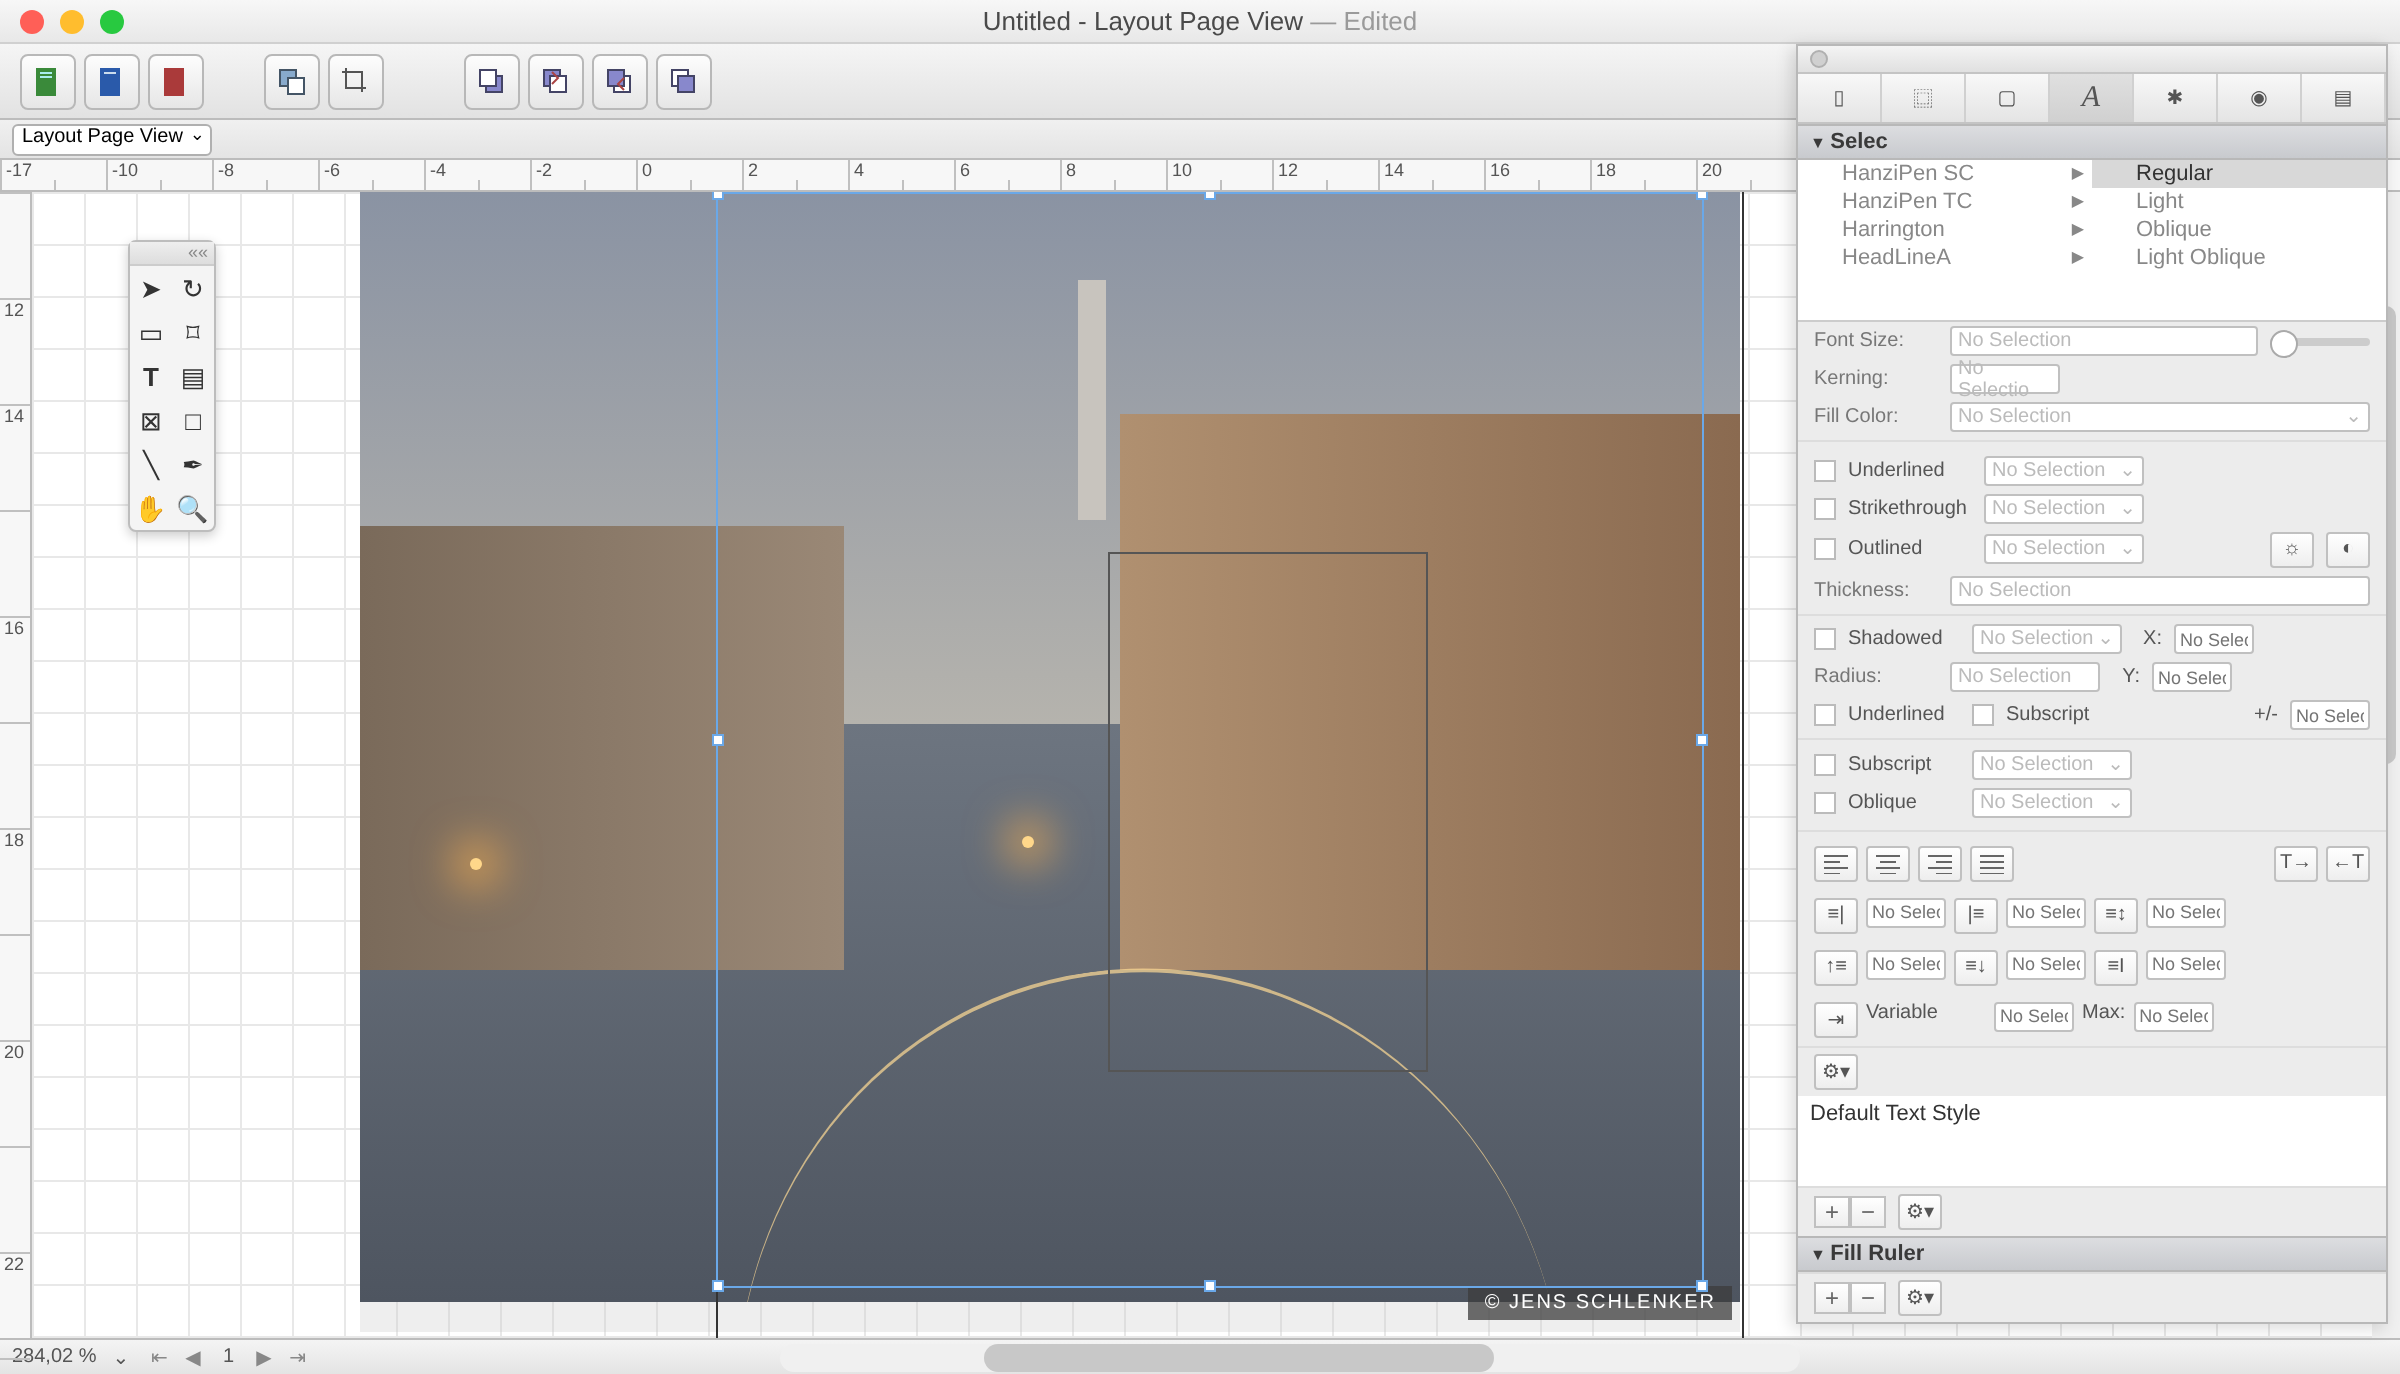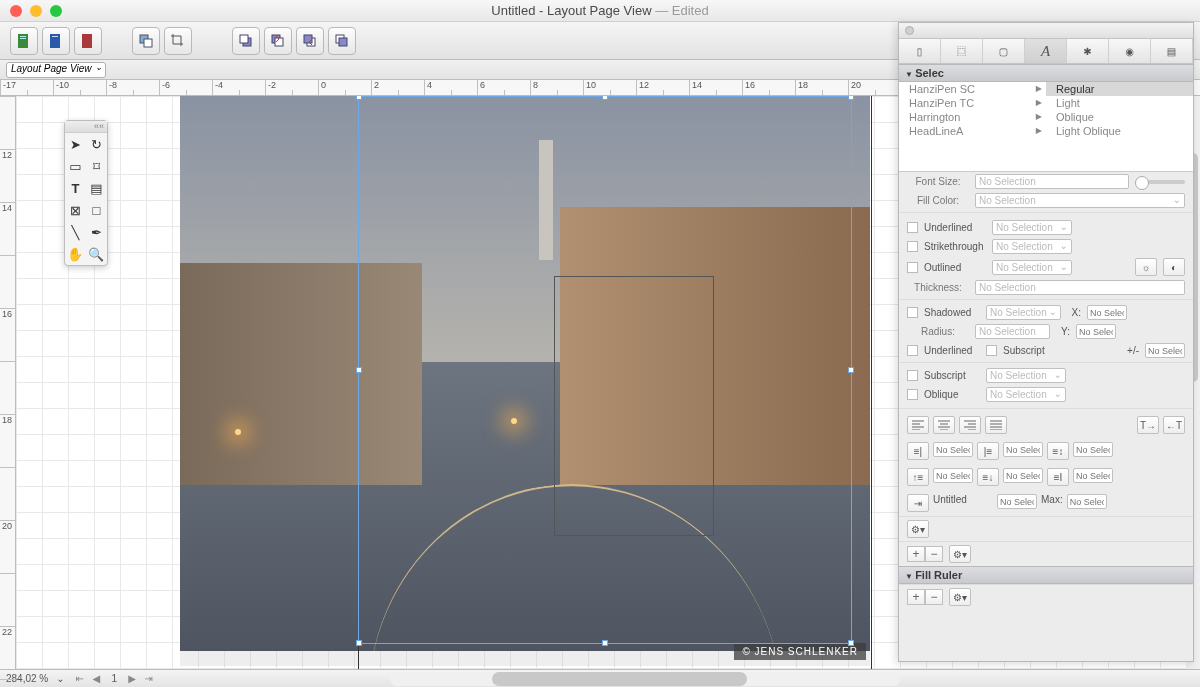--- a/index.html
+++ b/index.html
@@ -14,21 +14,21 @@
 .title-text .edited { color: #9a9a9a; }
 
 
 .toolbar { height: 38px; background: linear-gradient(#f5f5f5,#e2e2e2); border-bottom: 1px solid #bcbcbc; display: flex; align-items: center; padding: 0 10px; gap: 10px; }
 .tbgroup { display: flex; gap: 4px; }
 .tbtn { width: 28px; height: 28px; background: linear-gradient(#fdfdfd,#e6e6e6); border: 1px solid #b8b8b8; border-radius: 4px; display: flex; align-items: center; justify-content: center; font-size: 14px; color: #444; }
 .tbtn svg { width: 16px; height: 16px; }
 .info-btn { margin-left: auto; width: 30px; height: 30px; border-radius: 50%; background: #5a5a5a; color: #fff; font-family: Georgia, serif; font-style: italic; font-size: 20px; display: flex; align-items: center; justify-content: center; }
 
 
-.viewbar { height: 20px; background: linear-gradient(#f0f0f0,#e4e4e4); border-bottom: 1px solid #bcbcbc; display: flex; align-items: center; padding-left: 6px; font-style: italic; }
+.viewbar { height: 20px; background: linear-gradient(#f0f0f0,#e4e4e4); border-bottom: 1px solid #bcbcbc; display: flex; align-items: center; padding-left: 6px; }
 .viewsel { font-size: 10px; height: 16px; border: 1px solid #b0b0b0; border-radius: 3px; background: #fff; padding: 0 14px 0 4px; position: relative; }
 .viewsel::after { content: "⌄"; position: absolute; right: 3px; top: -1px; font-size: 9px; }
 
 
 .ruler-h { position: absolute; top: 80px; left: 0; right: 0; height: 16px; background: #f7f7f7; border-bottom: 1px solid #bcbcbc; display: flex; font-size: 9px; color: #555; overflow: hidden; z-index: 3; }
 .ruler-h .tick { flex: 0 0 53px; border-left: 1px solid #c0c0c0; padding-left: 2px; position: relative; }
 .ruler-h .tick::after { content:""; position:absolute; left:26px; bottom:0; width:1px; height:5px; background:#c0c0c0;}
 
 .ruler-v { position: absolute; top: 96px; left: 0; bottom: 18px; width: 16px; background: #f7f7f7; border-right: 1px solid #bcbcbc; font-size: 9px; color: #555; z-index: 3; }
 .ruler-v .tick { height: 53px; border-top: 1px solid #c0c0c0; padding-left: 2px; }
@@ -65,25 +65,25 @@
 .inspector { position:absolute; top:22px; right:6px; width:296px; height:640px; background:#ececec; border:1px solid #b8b8b8; box-shadow:-2px 2px 8px rgba(0,0,0,.15); z-index:10; font-size:10px; color:#555; display:flex; flex-direction:column;}
 .insp-hdr { height:16px; background:linear-gradient(#f4f4f4,#e0e0e0); border-bottom:1px solid #c4c4c4; display:flex; align-items:center; padding-left:6px;}
 .insp-hdr .dot{width:9px;height:9px;border-radius:50%;background:#d0d0d0;border:1px solid #b0b0b0;}
 .insp-tabs { display:flex; background:linear-gradient(#f8f8f8,#e4e4e4); border-bottom:1px solid #c4c4c4;}
 .insp-tabs .it{ flex:1; height:24px; display:flex;align-items:center;justify-content:center; border-right:1px solid #d0d0d0; color:#555;}
 .insp-tabs .it.active{ background:linear-gradient(#e0e0e0,#d0d0d0);}
 .section-hdr { background:linear-gradient(#dcdde0,#c8cace); border-top:1px solid #b8b8b8; border-bottom:1px solid #b8b8b8; padding:2px 6px; font-size:11px; font-weight:bold; color:#3a3a3a;}
 .section-hdr::before{content:"▼ "; font-size:8px;}
 .fontlist { height:90px; overflow:hidden; display:flex; background:#fff; border-bottom:1px solid #ccc;}
 .fontlist .col{flex:1; overflow:hidden;}
-.fontlist .item{padding:1px 10px; font-size:11px; color:#888; position:relative;}
+.fontlist .item{padding:1px 22px; font-size:11px; color:#888; position:relative;}
 .fontlist .item .arr{position:absolute; right:4px; top:2px; font-size:8px;}
 .fontlist .item.sel{background:#d8d8d8; color:#333;}
 .prop-row{display:flex; align-items:center; padding:2px 8px; gap:6px;}
-.prop-row .lbl{width:62px; text-align:center; color:#777; font-size:10px;}
+.prop-row .lbl{width:62px; text-align:left; color:#777; font-size:10px;}
 .prop-row .fld{flex:1; height:15px; border:1px solid #c0c0c0; background:#fff; font-size:10px; padding:0 3px; color:#bbb; display:flex; align-items:center; border-radius:2px;}
 .prop-row .fld.sel{position:relative;}
 .prop-row .fld.sel::after{content:"⌄"; position:absolute; right:3px; top:0;}
 .prop-row .chk{width:11px;height:11px;border:1px solid #bbb;background:#fff;}
 .align-row{display:flex; gap:4px; padding:4px 8px;}
 .align-btn{width:22px;height:18px;border:1px solid #c0c0c0;background:linear-gradient(#fff,#eee);border-radius:2px;display:flex;align-items:center;justify-content:center;}
 .align-btn svg{width:12px;height:10px;}
 .spacer{flex:1;}
 .mini-fld{width:40px;height:15px;border:1px solid #c0c0c0;background:#fff;font-size:9px;color:#bbb;padding:0 2px;border-radius:2px;}
 .gear-row{display:flex;align-items:center;padding:3px 8px;gap:6px;border-top:1px solid #ddd;}
@@ -315,20 +315,24 @@
         <div class="item">Light Oblique</div>
       </div>
   </div>
 
   <div class="prop-row">
       <div class="lbl">Font Size:</div>
       <div class="fld">No Selection</div>
       <div class="slider"></div>
     </div>
   <div class="prop-row">
+      <div class="lbl">Kerning:</div>
+      <div class="fld" style="flex:0 0 55px">No Selectio</div>
+    </div>
+  <div class="prop-row">
       <div class="lbl">Fill Color:</div>
       <div class="fld sel">No Selection</div>
     </div>
 
   <div style="height:6px;border-top:1px solid #ddd;margin-top:2px"></div>
   <div class="prop-row">
       <div class="chk"></div>
       <div style="width:62px">Underlined</div>
       <div class="fld sel" style="flex:0 0 80px">No Selection</div>
     </div>
@@ -423,29 +427,32 @@
   <div class="align-row">
     <div class="align-btn">↑≡</div>
       <input class="mini-fld" placeholder="No Selec" style="">
     <div class="align-btn">≡↓</div>
       <input class="mini-fld" placeholder="No Selec" style="">
     <div class="align-btn">≡I</div>
       <input class="mini-fld" placeholder="No Selec" style="">
   </div>
   <div class="align-row">
     <div class="align-btn">⇥</div>
-    <div class="fld sel" style="flex:0 0 60px">Untitled</div>
+    <div class="fld sel" style="flex:0 0 60px">Variable</div>
     <input class="mini-fld" placeholder="No Selec" style="">
     <div>Max:</div>
     <input class="mini-fld" placeholder="No Selec" style="">
   </div>
   <div class="gear-row">
       <div class="align-btn">⚙▾</div>
     </div>
 
+  <div class="list-body">
+      <div>Default Text Style</div>
+    </div>
   <div class="gear-row">
       <div class="plus-minus">
         <span>+</span>
         <span>−</span>
       </div>
       <div class="align-btn">⚙▾</div>
     </div>
 
   <div class="section-hdr">Fill Ruler</div>
   <div class="gear-row">

